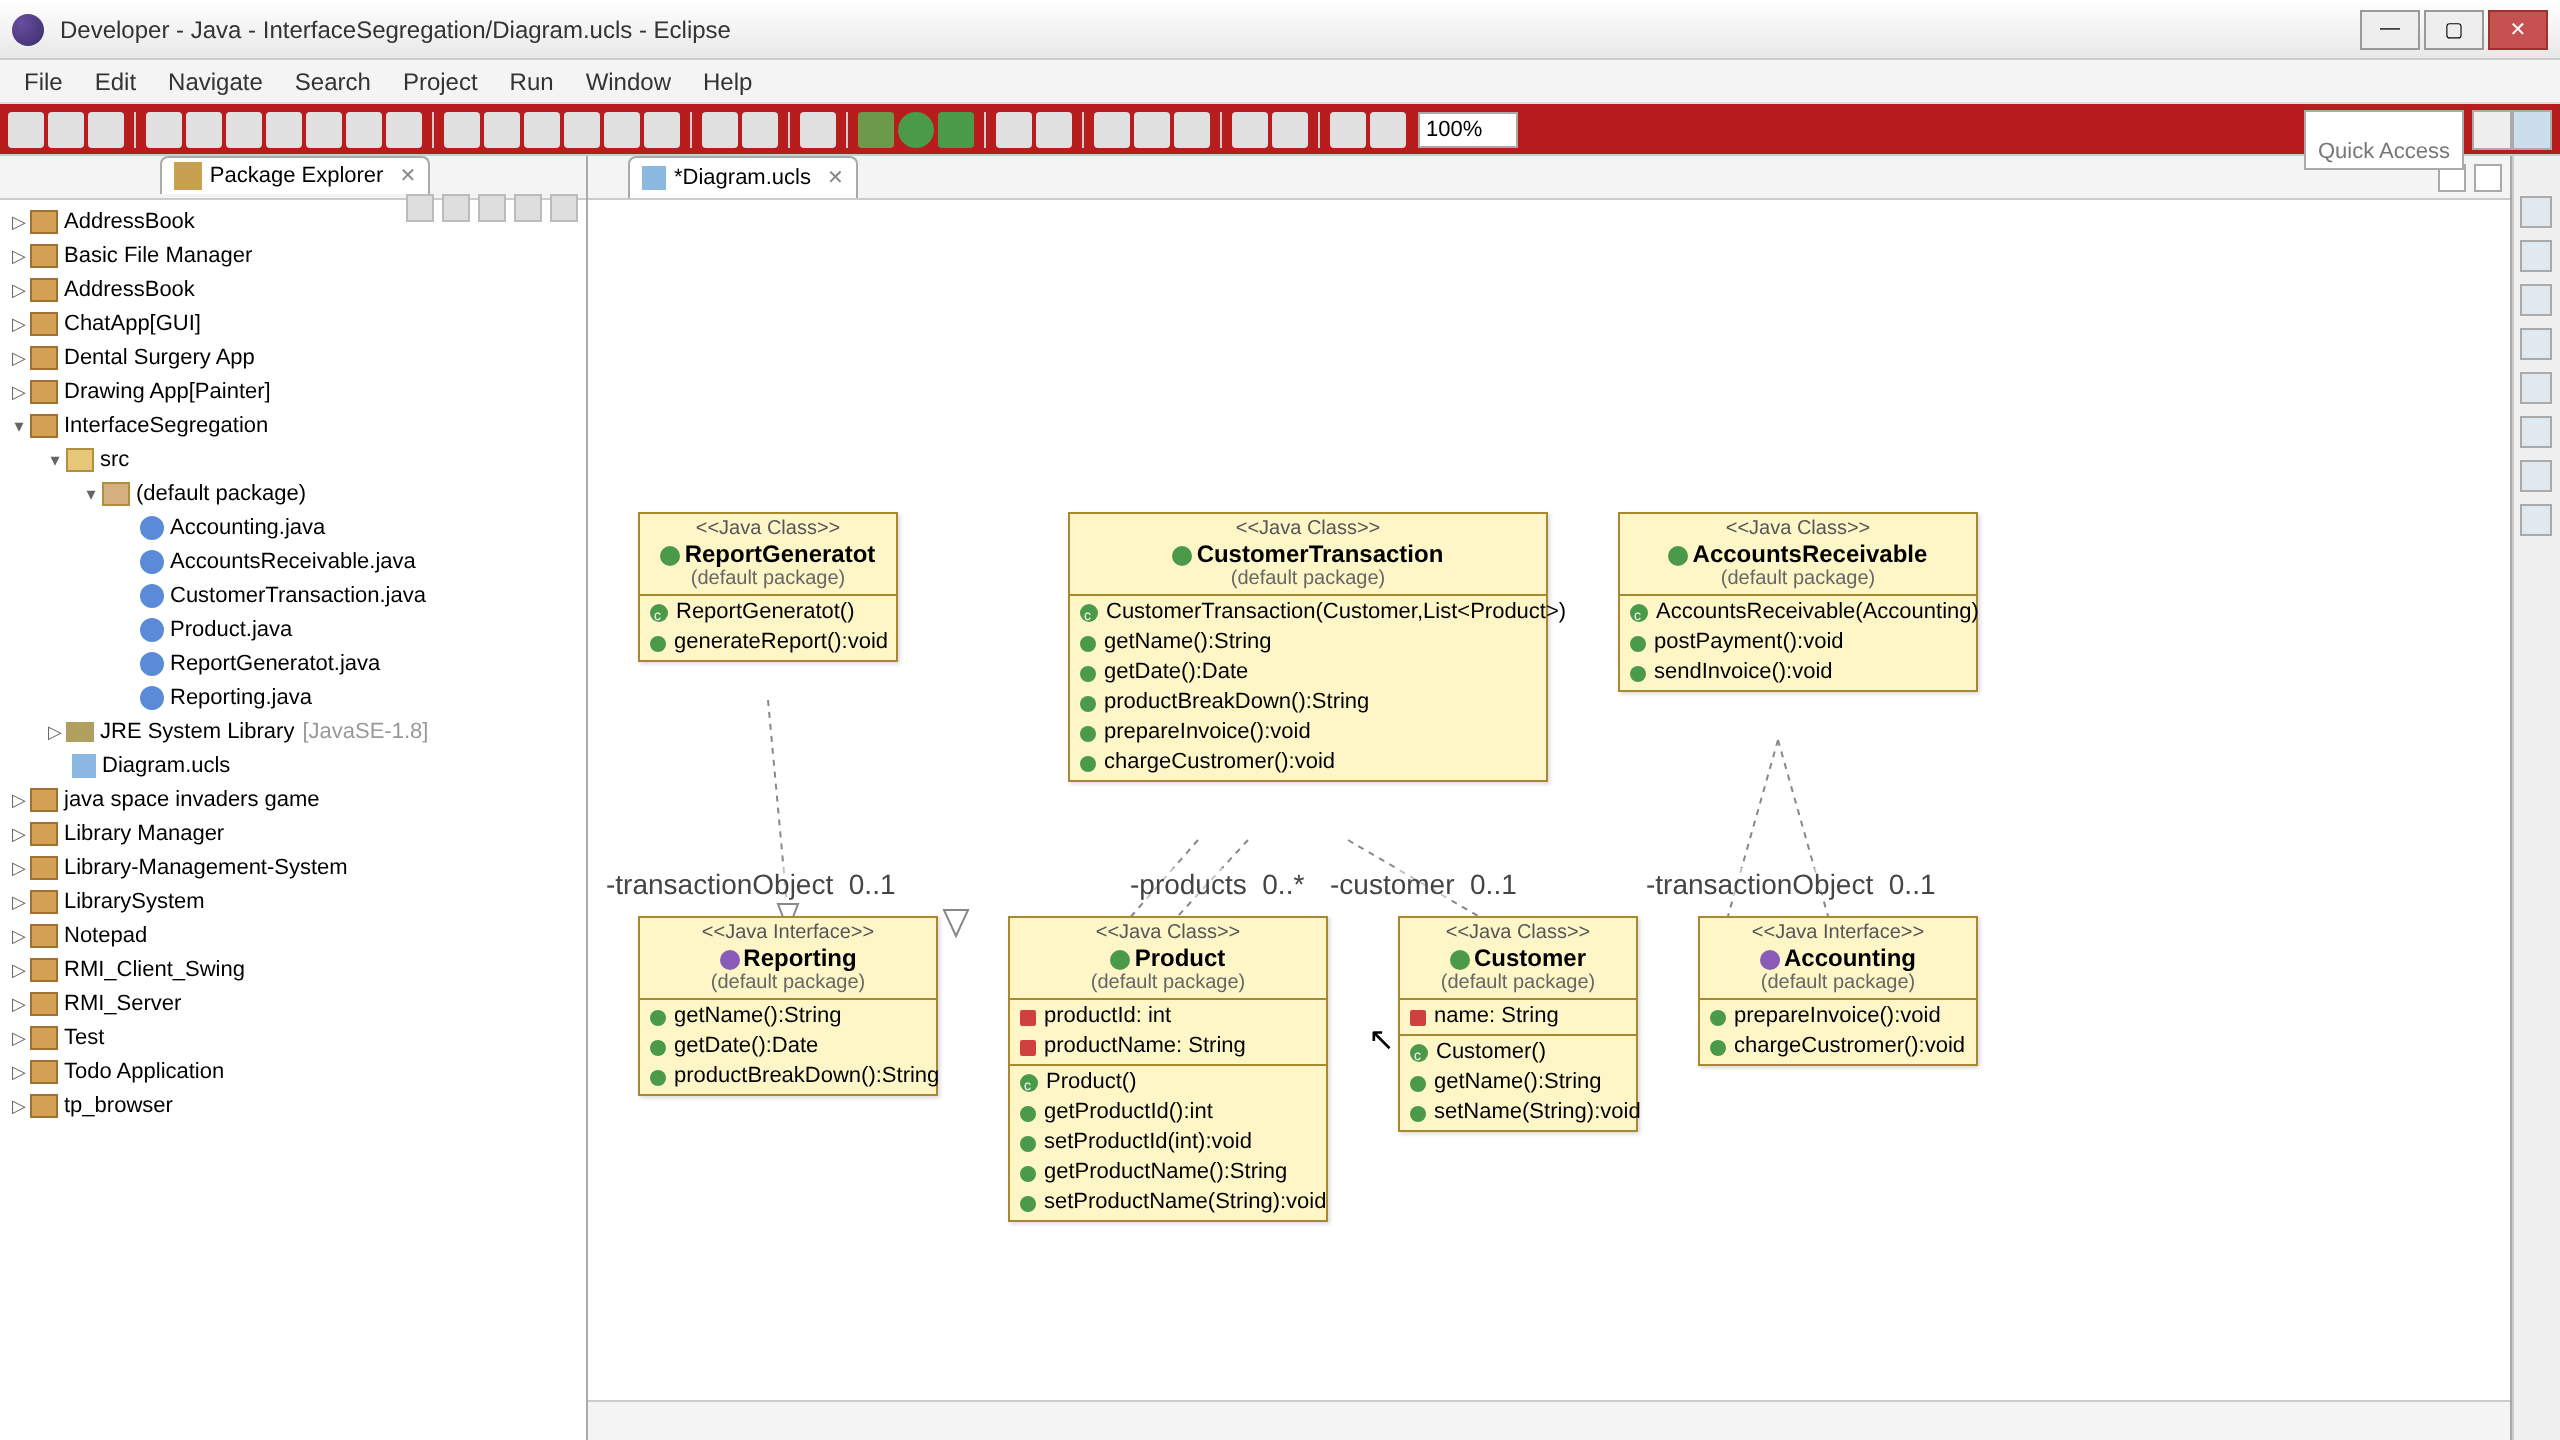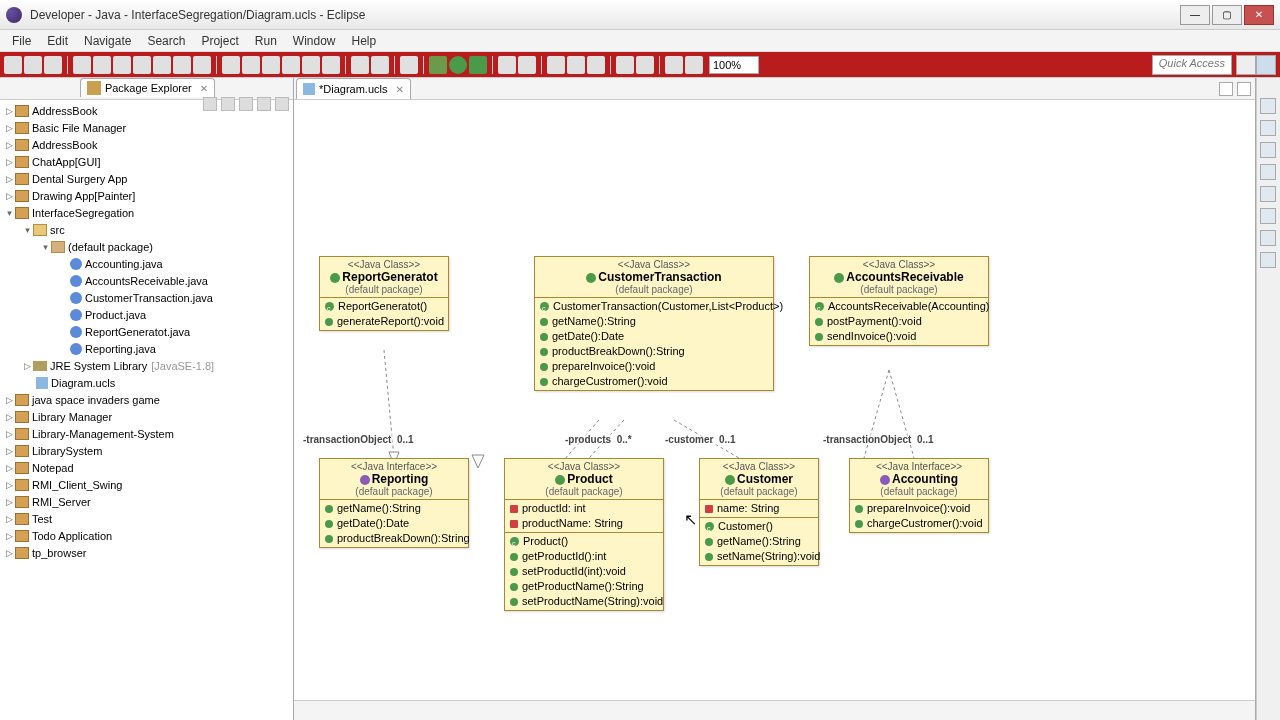--- a/index.html
+++ b/index.html
@@ -12,21 +12,21 @@
 .winbtn { width: 30px; height: 20px; display: flex; align-items: center; justify-content: center; margin-left: 2px; font-size: 10px; border: 1px solid #999; background: #eee; }
 .winbtn.close { background: #c75050; color: #fff; border-color: #a03030; }
 
 .menubar { height: 22px; display: flex; align-items: center; padding: 0 4px; border-bottom: 1px solid #ddd; background: #f4f4f4; }
 .menubar span { padding: 2px 8px; font-size: 12px; color: #333; }
 
 .toolbar { height: 26px; background: #b91c1c; border-bottom: 1px solid #ccc; display: flex; align-items: center; padding: 0 4px; gap: 2px; }
 .tbtn { width: 18px; height: 18px; border: 1px solid transparent; border-radius: 2px; background: #e0e0e0; }
 .tsep { width: 1px; height: 18px; background: #ccc; margin: 0 3px; }
 .zoom { width: 50px; height: 18px; border: 1px solid #aaa; background: #fff; font-size: 11px; padding-left: 3px; margin-left: 4px; }
-.quickaccess { height: 20px; padding: 1px 6px; border: 1px solid #aaa; background: #fff; font-size: 11px; color: #777; margin-right: 4px; position: absolute; right: 44px; top: 55px; font-style: italic;}
+.quickaccess { height: 20px; padding: 14px 6px; border: 1px solid #aaa; background: #fff; font-size: 11px; color: #777; margin-right: 4px; position: absolute; right: 44px; top: 55px;}
 .persp { width: 20px; height: 20px; border: 1px solid #aaa; background: #eee; position: absolute; top: 55px; }
 .persp.a { right: 24px; }
 .persp.b { right: 4px; background: #cde; }
 
 .workbench { display: flex; height: calc(720px - 30px - 22px - 26px); }
 
 .sidebar { width: 294px; border-right: 1px solid #aaa; display: flex; flex-direction: column; background: #fff; }
 .view-tab { height: 22px; display: flex; align-items: center; border-bottom: 1px solid #ccc; background: #f4f4f4; flex-direction: column; }
 .view-tab-inner { background: #fff; border: 1px solid #aaa; border-bottom: none; border-top-left-radius: 4px; border-top-right-radius: 4px; padding: 2px 6px; margin-left: 2px; display: flex; align-items: center; gap: 4px; }
 .view-tab-icon { width: 14px; height: 14px; background: #c8a050; }
@@ -39,21 +39,21 @@
 .exp { width: 11px; height: 11px; display: inline-flex; align-items: center; justify-content: center; font-size: 9px; color: #666; }
 .icon-pkg { width: 14px; height: 12px; background: #d4a054; border: 1px solid #a07030; margin-right: 3px; }
 .icon-fld { width: 14px; height: 12px; background: #e8c878; border: 1px solid #b09040; margin-right: 3px; }
 .icon-java { width: 12px; height: 12px; border-radius: 50%; background: #5a8ad8; margin-right: 3px; }
 .icon-lib { width: 14px; height: 10px; background: #b0a060; margin-right: 3px; }
 .icon-ucls { width: 12px; height: 12px; background: #8ab8e0; margin-right: 3px; }
 .lib-deco { color: #999; margin-left: 4px; }
 
 .editor { flex: 1; display: flex; flex-direction: column; border-right: 1px solid #aaa; }
 .editor-tabs { height: 22px; display: flex; background: #f4f4f4; border-bottom: 1px solid #ccc; }
-.editor-tab { background: #fff; border: 1px solid #aaa; border-bottom: none; border-top-left-radius: 4px; border-top-right-radius: 4px; padding: 2px 6px; margin-left: 2px; display: flex; align-items: center; gap: 4px; }
+.editor-tab { background: #fff; border: 1px solid #aaa; border-bottom: none; border-top-left-radius: 4px; border-top-right-radius: 4px; padding: 2px 6px; margin-left: 20px; display: flex; align-items: center; gap: 4px; }
 .editor-tab-icon { width: 12px; height: 12px; background: #8ab8e0; }
 .editor-minmax { margin-left: auto; display: flex; gap: 4px; padding-right: 4px; align-items: center;}
 .editor-minmax div { width: 14px; height: 14px; border: 1px solid #aaa; background: #fff; }
 
 .canvas { flex: 1; background: #fff; position: relative; overflow: hidden; }
 
 .uml { position: absolute; background: #fff6c8; border: 1px solid #a88830; box-shadow: 1px 1px 2px rgba(0,0,0,0.15); }
 .uml .h, .uml .sec { border-bottom: 1px solid #a88830; }
 .uml .h { text-align: center; padding: 2px 6px; }
 .uml .stereo { font-size: 10px; color: #555; }
@@ -62,21 +62,21 @@
 .uml .name .gi.class { background: #4a9a4a; }
 .uml .name .gi.iface { background: #8a5ab8; }
 .uml .pkg { font-size: 10px; color: #666; }
 .uml .sec, .uml .sec-last { padding: 1px 3px; }
 .row { display: flex; align-items: center; gap: 4px; font-size: 11px; padding: 0 2px; line-height: 15px; }
 .bullet { width: 8px; height: 8px; border-radius: 50%; background: #4a9a4a; flex-shrink: 0; }
 .bullet.attr { background: #d04040; border-radius: 1px; }
 .bullet.ctor { width: 9px; height: 9px; background: #4a9a4a; position: relative; }
 .bullet.ctor::after { content: "c"; position: absolute; font-size: 7px; color: #fff; top: -1px; left: 2px; }
 svg.lines { position: absolute; top: 0; left: 0; width: 100%; height: 100%; pointer-events: none; }
-.assoc-label { position: absolute; font-size: 10px; color: #444; background: rgba(255,255,255,0.5); padding: 0 1px; font-weight: bold; }
+.assoc-label { position: absolute; font-size: 14px; color: #444; background: rgba(255,255,255,0.5); padding: 0 1px; }
 
 .rightbar { width: 24px; background: #f0f0f0; border-left: 1px solid #ccc; display: flex; flex-direction: column; gap: 6px; padding: 20px 3px; }
 .rightbar div { width: 16px; height: 16px; border: 1px solid #aaa; background: #e0e8f0; }
 
 .statusbar { height: 20px; border-top: 1px solid #ccc; background: #f4f4f4; }
 </style>
 </head>
 <body>
 
 <div class="titlebar">

